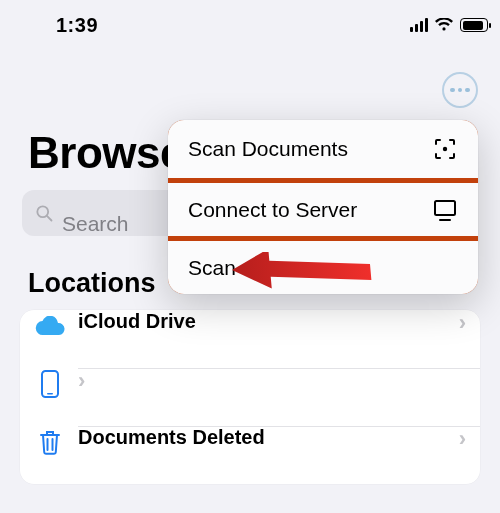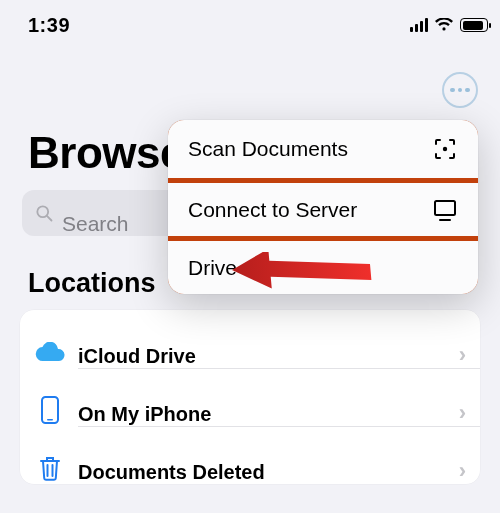--- a/index.html
+++ b/index.html
@@ -1,19 +1,19 @@
 <!DOCTYPE html>
 <html><head>
 <meta charset="utf-8">
 <style>
   * { box-sizing: border-box; margin: 0; padding: 0; }
   html, body { width: 500px; height: 513px; font-family: -apple-system, "Helvetica Neue", Arial, sans-serif; background: #f2f2f7; overflow: hidden; }
   .screen { position: relative; width: 500px; height: 513px; background: #f2f2f7; }
   
-  .statusbar { display:flex; justify-content:space-between; align-items:center; padding: 10px 12px 0 28px; height:40px; }
+  .statusbar { display:flex; justify-content:space-between; align-items:center; padding: 10px 12px 0 28px; height:40px;margin-left:28px; }
   .sb-time { font-weight:600; font-size:20px; letter-spacing:0.5px;}
   .sb-icons { display:flex; align-items:center; gap:6px; }
   .cell { display:flex; align-items:flex-end; gap:2px; height:14px;}
   .cell span { width:3px; background:#000; display:block; border-radius:1px;}
   .cell .b1{height:5px;} .cell .b2{height:8px;} .cell .b3{height:11px;} .cell .b4{height:14px;}
   .battery { width:28px; height:14px; border:1.5px solid #000; border-radius:4px; position:relative; }
   .battery:after{ content:""; position:absolute; right:-4px; top:4px; width:2.5px; height:5px; background:#000; border-radius:1px; }
   .battery i{ position:absolute; left:1.5px; top:1.5px; bottom:1.5px; width:20px; background:#000; border-radius:2px;}
   
   .more-wrap { position:absolute; top:72px; right:22px; }
@@ -22,21 +22,21 @@
   .more-dots span{ width:4.5px;height:4.5px; background:#9bc0db; border-radius:50%;}
   .title { position:absolute; top:128px; left:28px; font-size:44px; font-weight:800; color:#000; letter-spacing:-0.5px;}
   
   .search { position:absolute; top:190px; left:22px; right:22px; height:46px; background:#e3e3e9; border-radius:12px; display:flex; align-items:center; padding:0 12px; gap:8px;}
   .search-icon { width:20px; height:20px; opacity:0.55;}
   .search-ph { color:#808086; font-size:21px;margin-top:22px;}
   
   .section-label { position:absolute; top:268px; left:28px; font-size:27px; font-weight:700; }
   
   .card { position:absolute; top:310px; left:20px; right:20px; background:#fff; border-radius:14px; overflow:hidden; box-shadow: 0 0 0 0.5px rgba(0,0,0,0.04);}
-  .row { display:flex; align-items:flex-end; height:58px; padding:0 14px; position:relative;}
+  .row { display:flex; align-items:flex-start; height:58px; padding:0 14px; position:relative;}
   .row + .row:before { content:""; position:absolute; top:0; left:58px; right:0; height:1px; background:#e2e2e6;}
   .row-icon { width:32px; height:32px; display:flex; align-items:center; justify-content:center; margin-right:12px;}
   .row-label { font-size:20px; font-weight:600; flex:1; color:#000;}
   .chevron { color:#c5c5c9; font-size:22px; font-weight:600;}
   
   .menu { position:absolute; top:120px; right:22px; width:310px; background:#c2410c; border-radius:16px; box-shadow: 0 12px 40px rgba(0,0,0,0.2), 0 0 0 0.5px rgba(0,0,0,0.06); overflow:hidden;}
   .menu-row { display:flex; align-items:center; justify-content:space-between; height:58px; padding:0 20px; font-size:21px; color:#000; background:#fbfbfc;}
   .menu-row + .menu-row { border-top:5px solid #c2410c;}
   .menu-icon { width:26px; height:26px; display:flex; align-items:center; justify-content:center;}
   
@@ -97,21 +97,20 @@
       <div class="row-label">iCloud Drive</div>
       <div class="chevron">›</div>
     </div>
     <div class="row">
       <div class="row-icon">
         <svg width="18" height="28" viewBox="0 0 18 28">
             <rect x="1" y="1" width="16" height="26" rx="3.5" stroke="#1f7cf0" stroke-width="2" fill="none"></rect>
             <rect x="6" y="23" width="6" height="1.6" rx="0.8" fill="#1f7cf0"></rect>
           </svg>
       </div>
-      <div class="row-label">On My iPhone</div>
       <div class="chevron">›</div>
     </div>
     <div class="row">
       <div class="row-icon">
         <svg width="22" height="26" viewBox="0 0 22 26">
             <path d="M2 6h18M8 6V3h6v3M4 6l1.2 17a2 2 0 002 1.8h7.6a2 2 0 002-1.8L18 6M8.5 10v11M13.5 10v11" stroke="#1f7cf0" stroke-width="2" fill="none" stroke-linecap="round"></path>
           </svg>
       </div>
       <div class="row-label">Documents Deleted</div>
       <div class="chevron">›</div>
@@ -131,21 +130,21 @@
     <div class="menu-row">
       <span>Connect to Server</span>
       <div class="menu-icon">
         <svg width="24" height="22" viewBox="0 0 24 22" fill="none" stroke="#000" stroke-width="2" stroke-linecap="round">
           <rect x="2" y="2" width="20" height="14" rx="1.5"></rect>
           <path d="M7 21h10"></path>
         </svg>
       </div>
     </div>
     <div class="menu-row">
-      <span>Drive</span>
+      <span>Scan</span>
       <div class="menu-icon"></div>
     </div>
   </div>
 
   <svg class="arrow" viewBox="0 0 140 60">
     <defs>
       <linearGradient id="rg" x1="0" y1="0" x2="1" y2="0">
           <stop offset="0" stop-color="#b51e1c"></stop>
           <stop offset="1" stop-color="#ef2f2b"></stop>
         </linearGradient>

